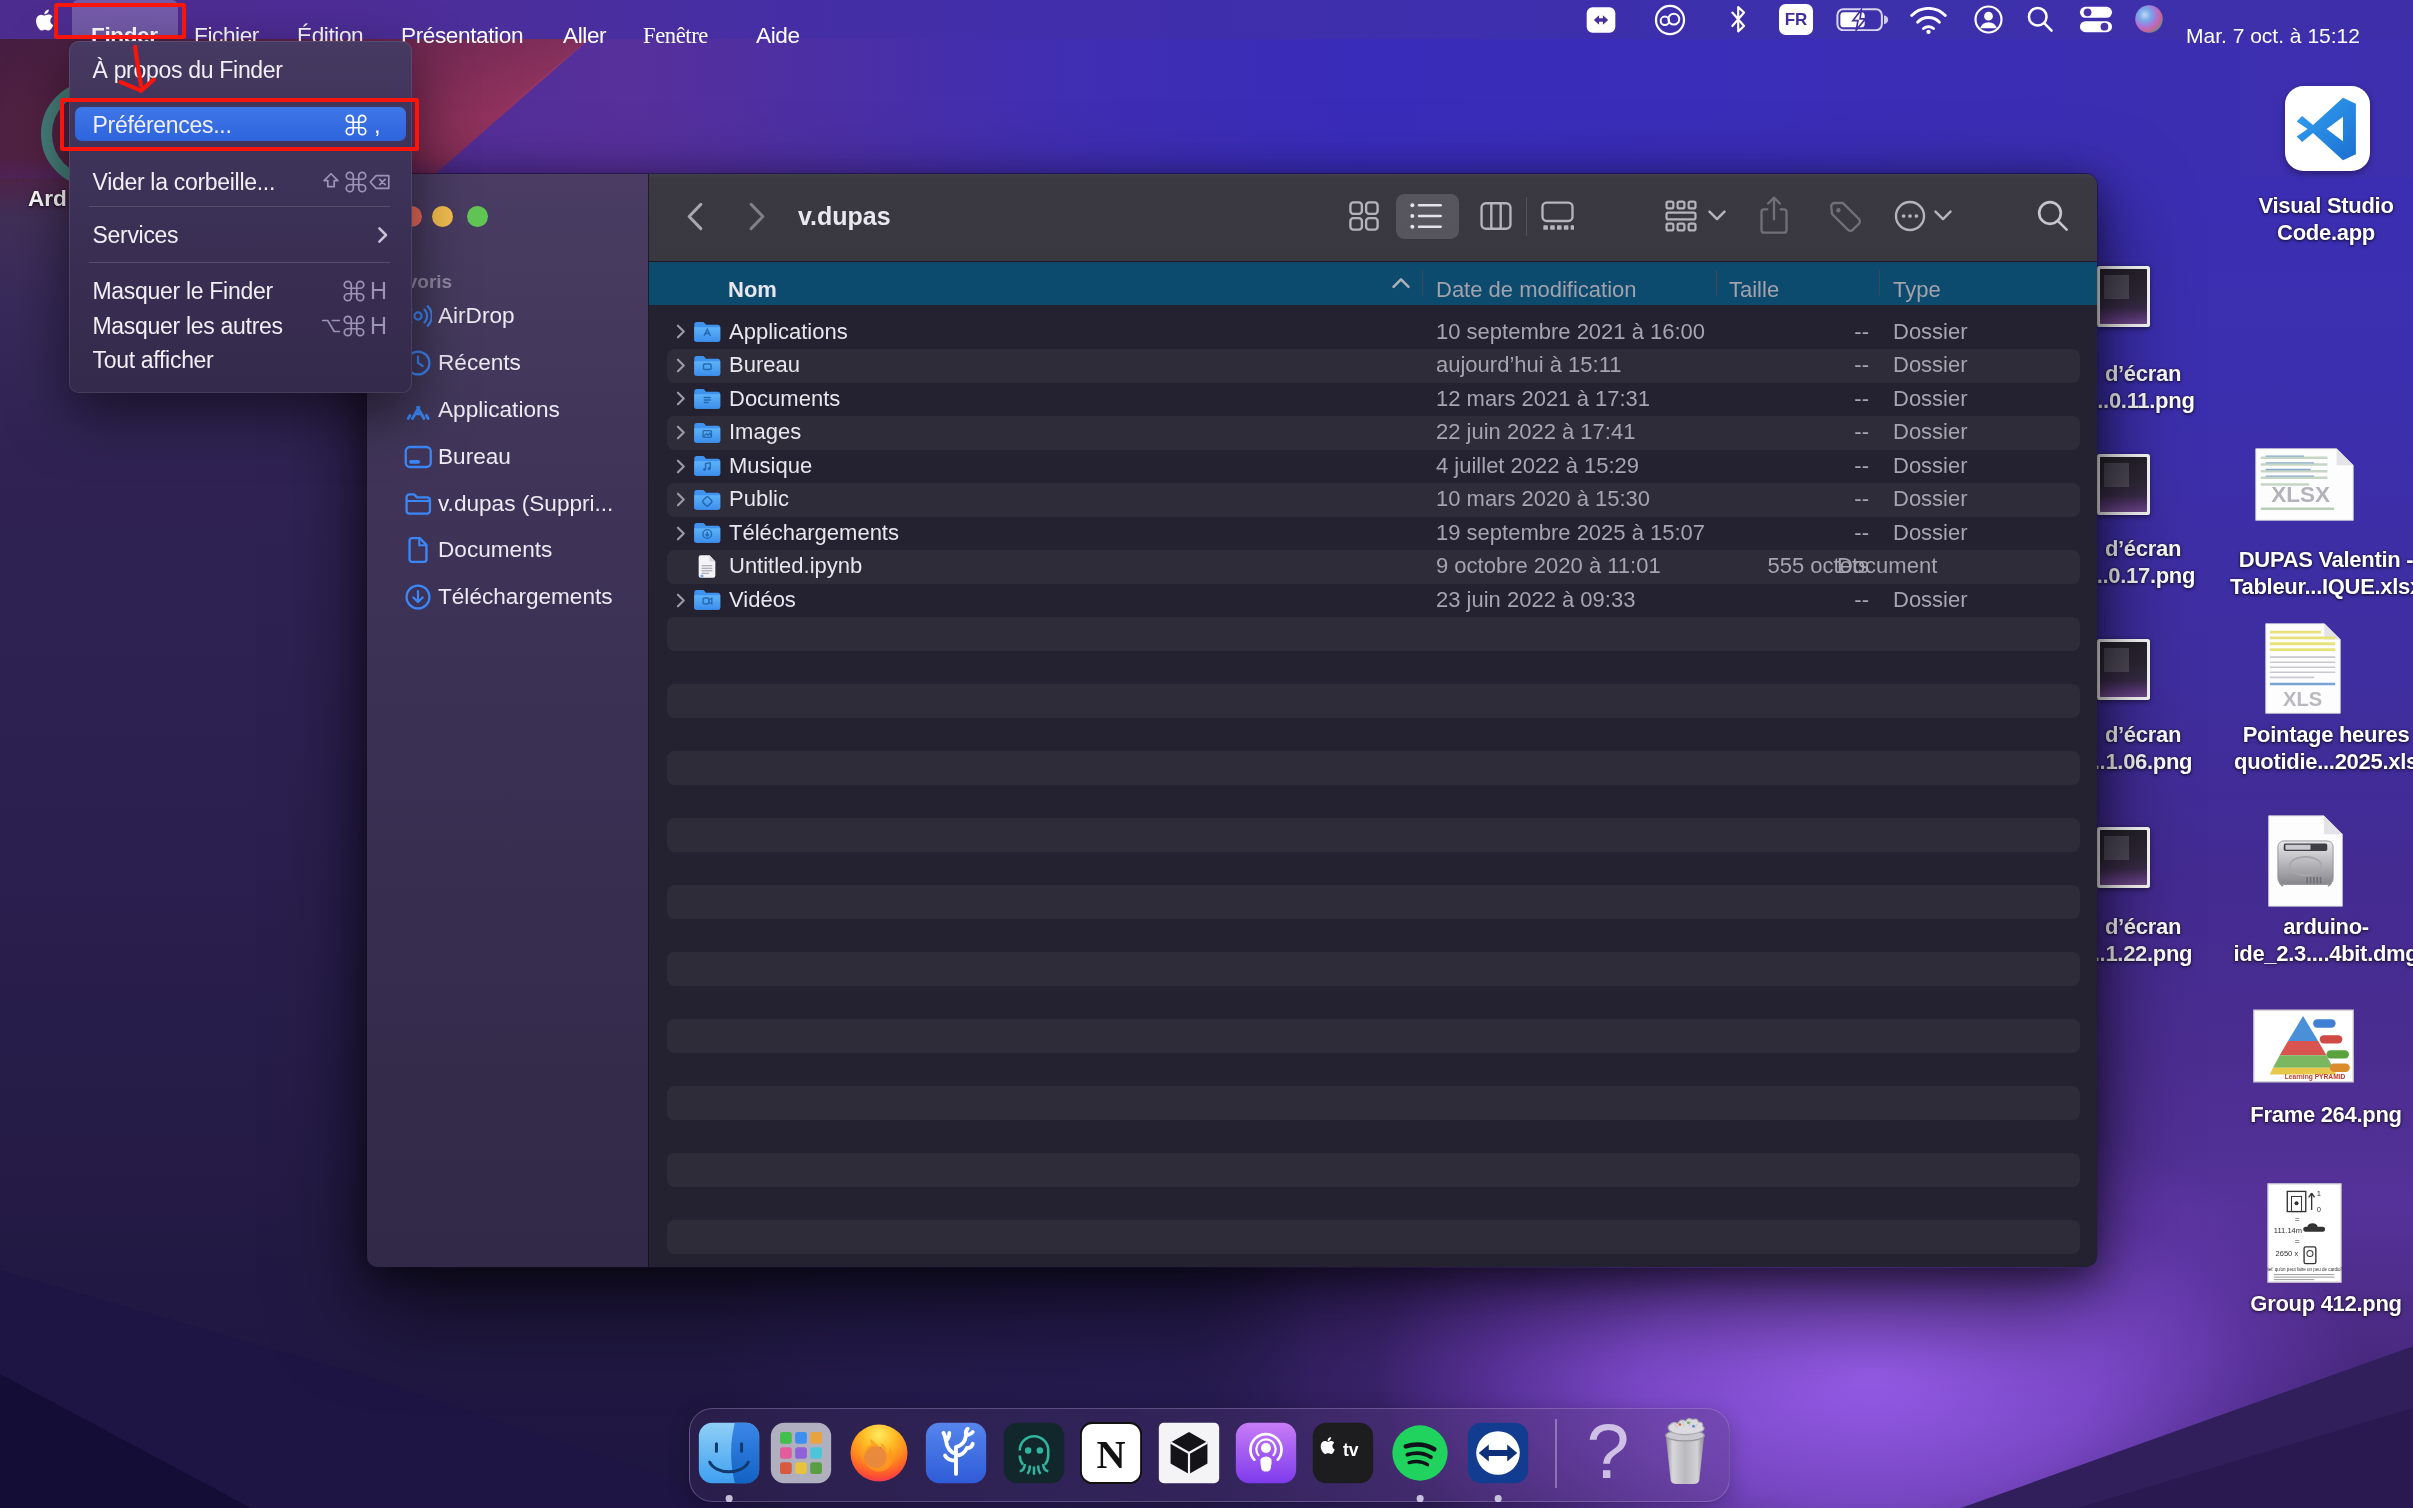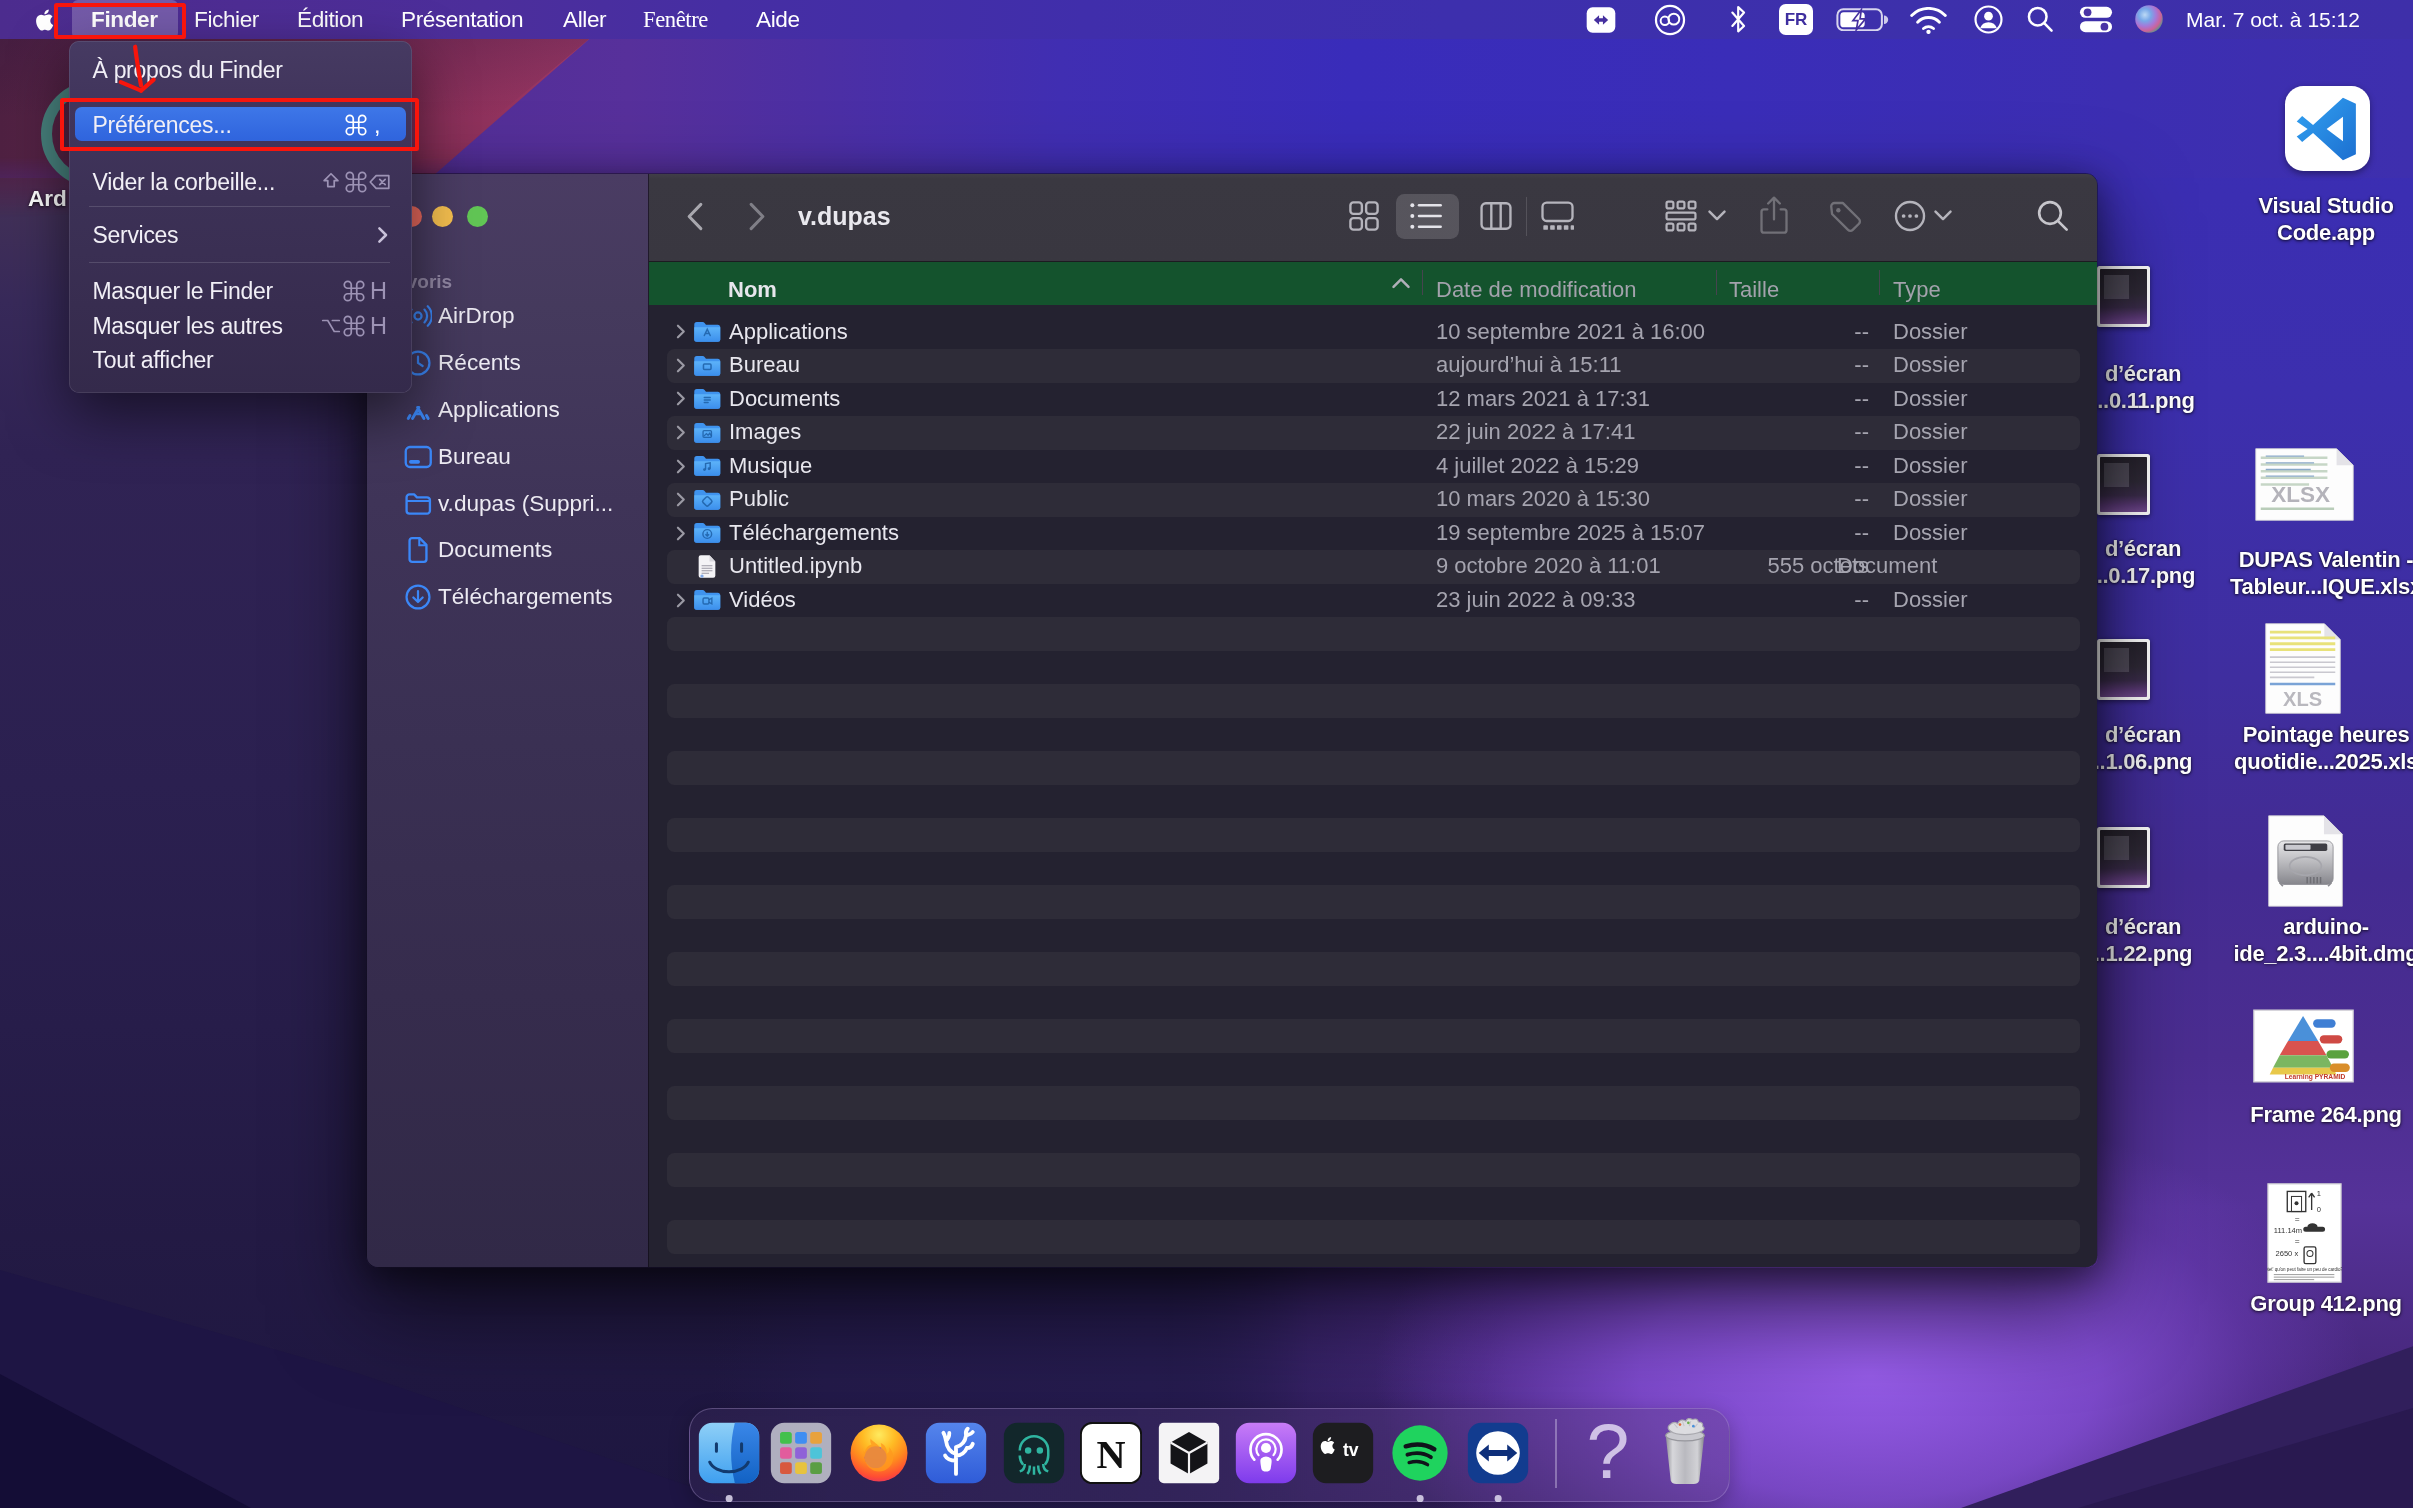--- a/index.html
+++ b/index.html
@@ -64,33 +64,33 @@
     background:linear-gradient(180deg,#4a3c63 0%,#453a5d 12%,#3f3458 30%,#3a3053 52%,#362c4d 75%,#312947 100%); }
   #sidebar::after { content:""; position:absolute; right:0; top:0; width:0.8px; height:100%; background:rgba(0,0,0,.55); }
   .tl { position:absolute; top:32px; width:21px; height:21px; border-radius:50%; }
   #main { position:absolute; left:282px; top:0; right:0; bottom:0; background:#242230; }
   #toolbar { position:absolute; left:0; top:0; right:0; height:88px; background:linear-gradient(180deg,#403e47 0%,#3a3841 6%,#393740 100%); border-bottom:0.8px solid #1c1b21; }
   .sb-label { position:absolute; color:#9187a3; font-size:19px; font-weight:700; }
   .sb-item { position:absolute; left:71px; color:#eceaf2; font-size:22.6px; white-space:nowrap; transform:translateY(-50%); }
   .sb-icon { position:absolute; left:37px; transform:translate(0,-50%); }
 
   
-  #hdr { position:absolute; left:0; top:88px; right:0; height:56px; background:#14532d; border-bottom:0.8px solid rgba(255,255,255,.09); }
+  #hdr { position:absolute; left:0; top:88px; right:0; height:56px; background:#0c4a6e; border-bottom:0.8px solid rgba(255,255,255,.09); }
   .hcol { position:absolute; top:50%; transform:translateY(-50%); color:#a3a2ac; font-size:22px; }
   .hdiv { position:absolute; top:8.4px; height:25px; width:0.8px; background:#46444f; }
   #rows { position:absolute; left:0; top:131px; right:0; bottom:0; background:#242230; }
   .rowlight { position:absolute; left:17.6px; right:17px; height:34px; background:#2e2c38; border-radius:7.5px; }
   .cell { position:absolute; font-size:22px; transform:translateY(-50%); white-space:nowrap; }
   .cname { color:#e8e7ee; }
   .cgray { color:#a5a4af; }
 
   
   #menubar { position:absolute; left:0; top:0; width:2413px; height:39px;
     background:linear-gradient(90deg,#4c2c8e 0%,#4e2d94 10%,#4c2e9b 20%,#462ea3 30%,#402eab 45%,#3d2fad 60%,#3d30ab 80%,#3e2fa9 100%); }
-  .mitem { position:absolute; top:0; height:39px; line-height:39px; color:#fff; font-size:22.6px; letter-spacing:-0.4px; white-space:nowrap; }
+  .mitem { position:absolute; top:16px; height:39px; line-height:39px; color:#fff; font-size:22.6px; letter-spacing:-0.4px; white-space:nowrap; }
 
   
   #menu { position:absolute; left:69px; top:41px; width:343px; height:352px; border-radius:10px;
     background:linear-gradient(180deg,#463a62 0%,#41355c 18%,#3c3156 45%,#382d50 75%,#342a4b 100%);
     box-shadow:0 21px 59px rgba(0,0,0,.55), 0 0 0 0.8px rgba(255,255,255,.12) inset; }
   .menu-item { position:absolute; left:23.5px; color:#f1eff6; font-size:23px; letter-spacing:-0.3px; transform:translateY(-50%); white-space:nowrap; }
   .menu-sc { position:absolute; color:#9d93b5; font-size:23.5px; transform:translateY(-50%); }
   .msep { position:absolute; left:20px; right:22px; height:0.8px; background:rgba(255,255,255,.14); }
 
   

